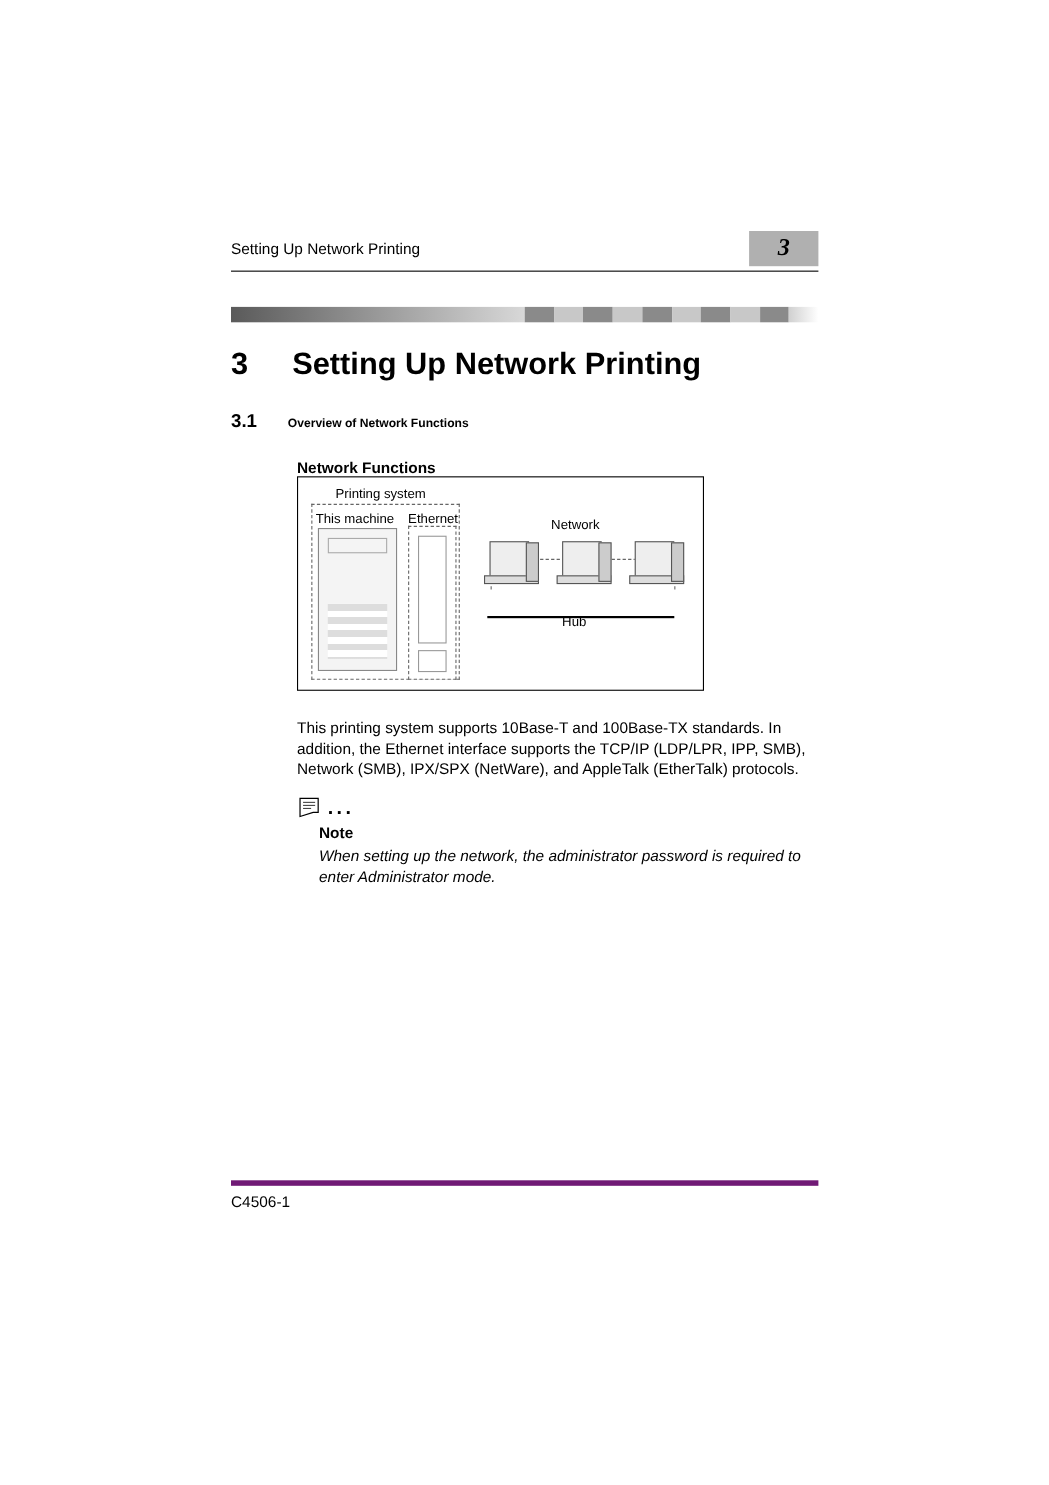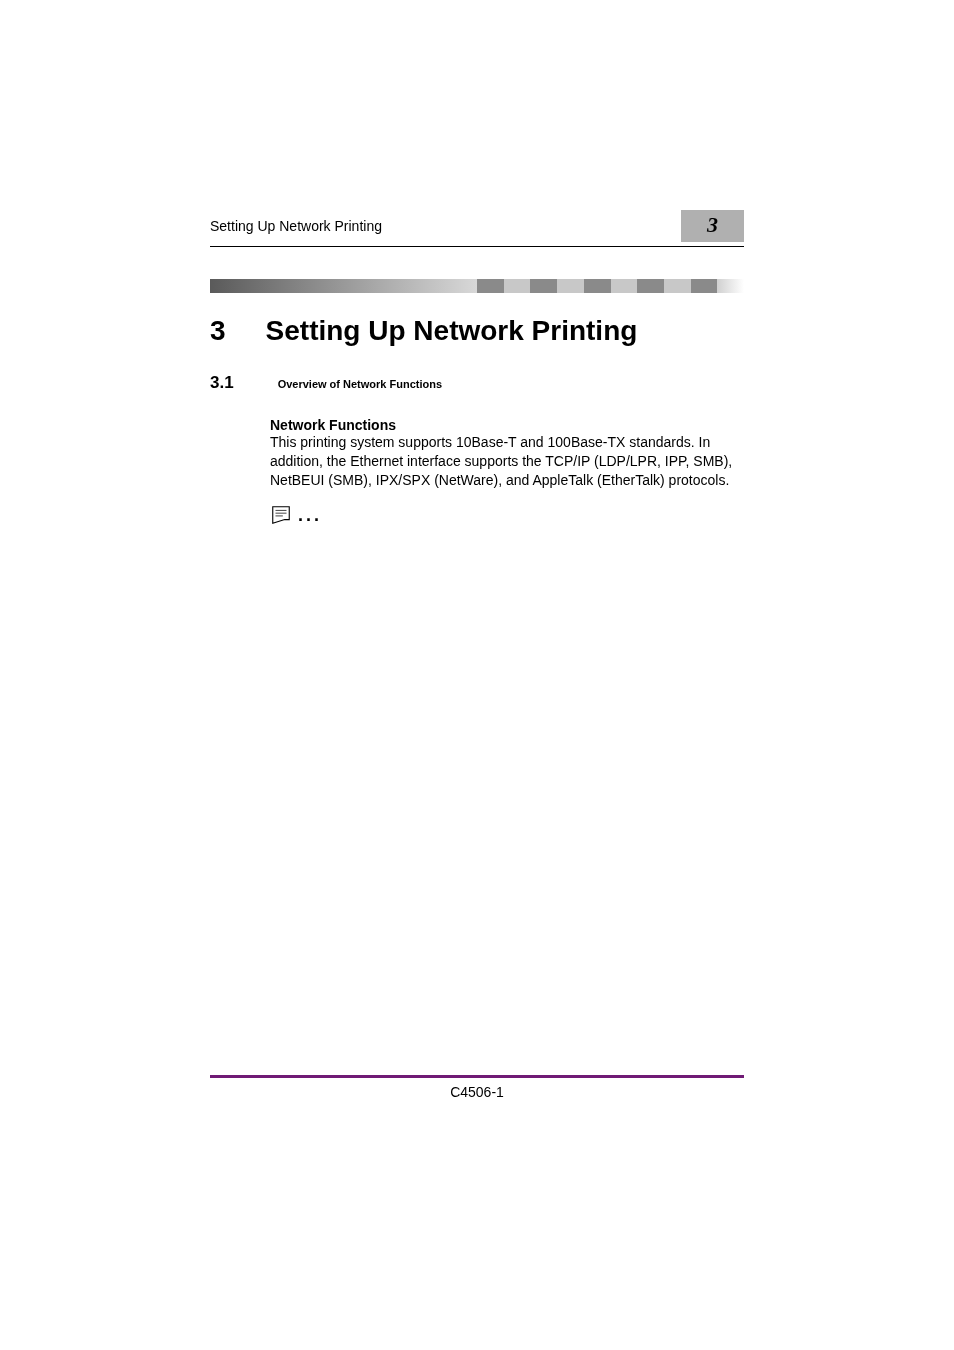--- a/index.html
+++ b/index.html
@@ -66,21 +66,21 @@
       font-size: 28px;
       font-weight: bold;
     }
     .chapter-title {
       font-size: 28px;
       font-weight: bold;
     }
     .section-row {
       display: flex;
       align-items: baseline;
-      gap: 44px;
+      gap: 28px;
       margin-bottom: 24px;
     }
     .section-num {
       font-size: 17px;
       font-weight: bold;
     }
     .section-title {
       font-size: 11px;
       font-weight: bold;
     }
@@ -221,24 +221,24 @@
       font-style: italic;
       line-height: 1.35;
       margin-left: 20px;
       margin-bottom: 12px;
     }
     .footer-row {
       position: absolute;
       left: 210px;
       right: 210px;
       bottom: 250px;
-      border-top: 3px solid #701a75;
+      border-top: 5px solid #701a75;
       padding-top: 6px;
       display: flex;
-      justify-content: center;
+      justify-content: flex-start;
       font-size: 14px;
     }
   </style>
 </head>
 <body>
 
 <div class="page-content">
   <div class="header-row">
     <span class="header-breadcrumb">Setting Up Network Printing</span>
     <span class="header-chapnum">3</span>
@@ -267,29 +267,49 @@
 
   <div class="section-row">
     <span class="section-num">3.1</span>
     <span class="section-title">Overview of Network Functions</span>
   </div>
 
   <div class="indent-block">
     <div class="subsection-title">Network Functions</div>
 
 
-
-    <div class="body-text">This printing system supports 10Base-T and 100Base-TX standards. In addition, the Ethernet interface supports the TCP/IP (LDP/LPR, IPP, SMB), NetBEUI (SMB), IPX/SPX (NetWare), and AppleTalk (EtherTalk) protocols.</div>
+    <div class="diagram-box">
+      <span class="diag-label" style="left:34px; top:8px;">Printing system</span>
+      <span class="diag-label" style="left:16px; top:30px;">This machine</span>
+      <span class="diag-label" style="left:100px; top:30px;">Ethernet</span>
+      <span class="diag-label" style="left:230px; top:36px;">Network</span>
+      <span class="diag-label" style="left:240px; top:124px;">Hub</span>
+      <div class="printing-system-box"></div>
+      <div class="machine-img"></div>
+      <div class="ethernet-box">
+        <div class="eth-inner"></div>
+        <div class="eth-slots"></div>
+      </div>
+      <div class="network-line"></div>
+      <div class="hub-img"></div>
+      <div class="monitor" style="left:174px; top:58px;"></div>
+      <div class="monitor" style="left:240px; top:58px;"></div>
+      <div class="monitor" style="left:306px; top:58px;"></div>
+    </div>
+
+    <div class="body-text">This printing system supports 10Base-T and 100Base-TX standards. In addition, the Ethernet interface supports the TCP/IP (LDP/LPR, IPP, SMB), Network (SMB), IPX/SPX (NetWare), and AppleTalk (EtherTalk) protocols.</div>
 
     <div class="note-icon-row">
       <svg class="note-icon" viewBox="0 0 24 24">
         <path d="M3 3 L21 3 L21 17 L16 17 L3 21 Z" fill="none" stroke="#000" stroke-width="1.2"></path>
         <path d="M6 7 L18 7 M6 10 L18 10 M6 13 L14 13" stroke="#000" stroke-width="0.8"></path>
       </svg>
       <span class="note-dots">...</span>
     </div>
+    <div class="note-label">Note</div>
+    <div class="note-text">When setting up the network, the administrator password is required to enter Administrator mode.</div>
   </div>
 </div>
 
 <div class="footer-row">
   <span>C450</span>
   <span>6-1</span>
 </div>
 
 </body></html>

